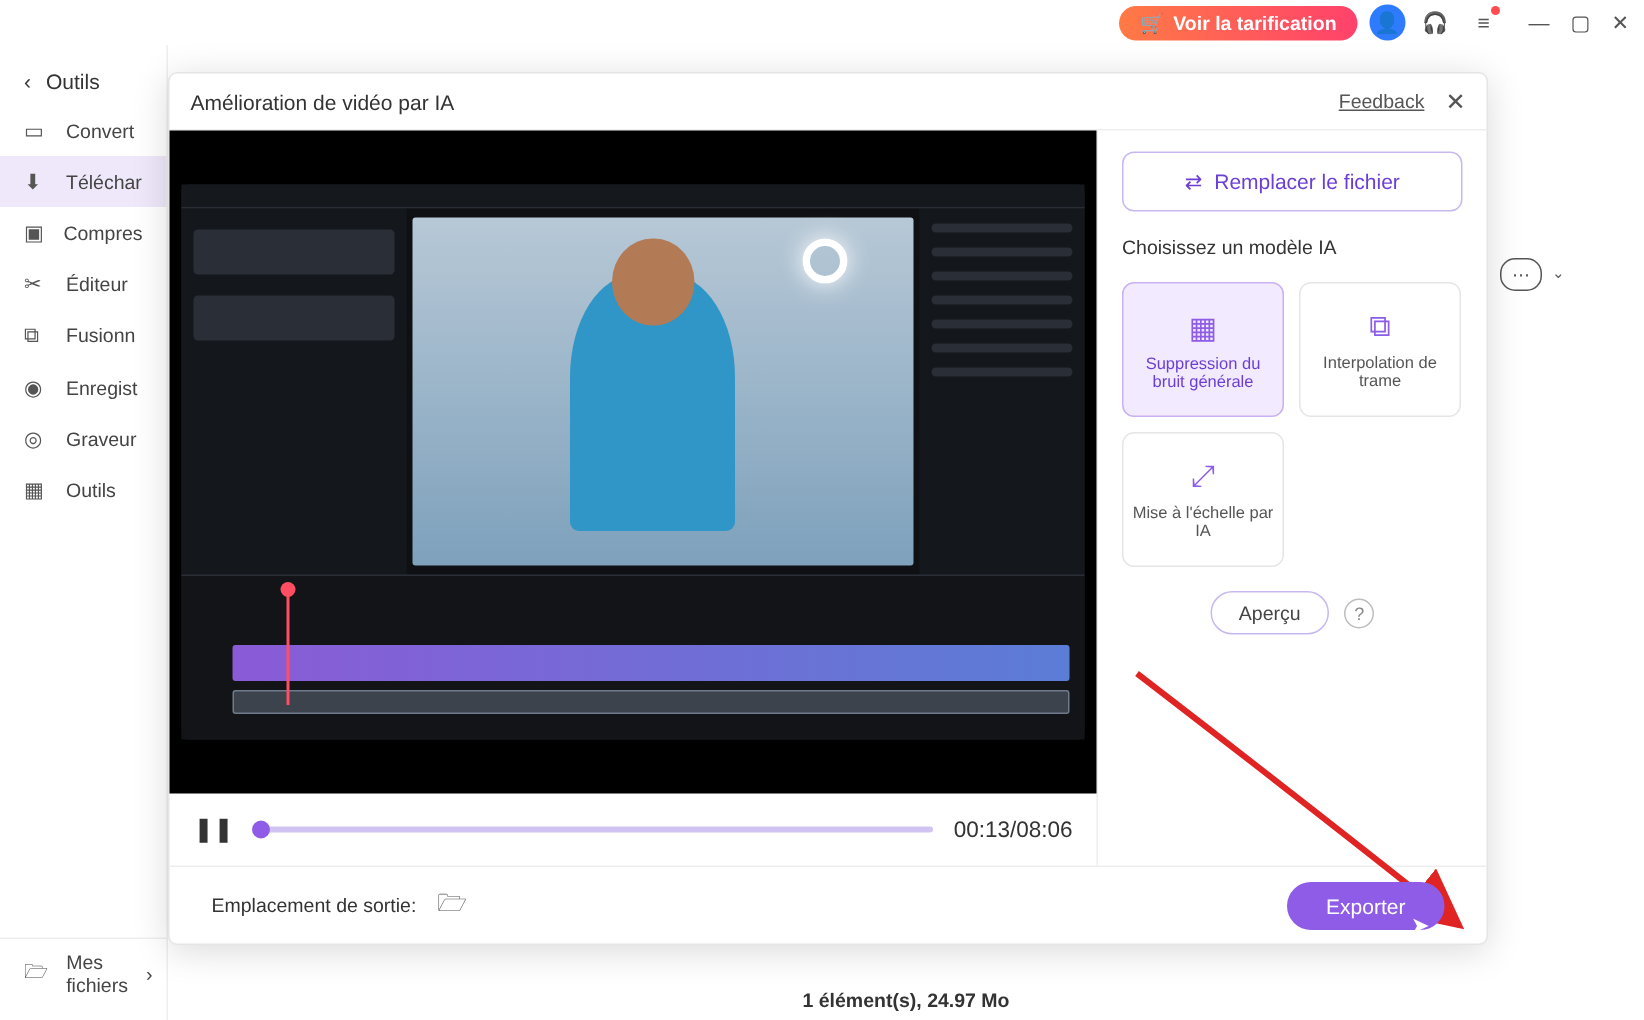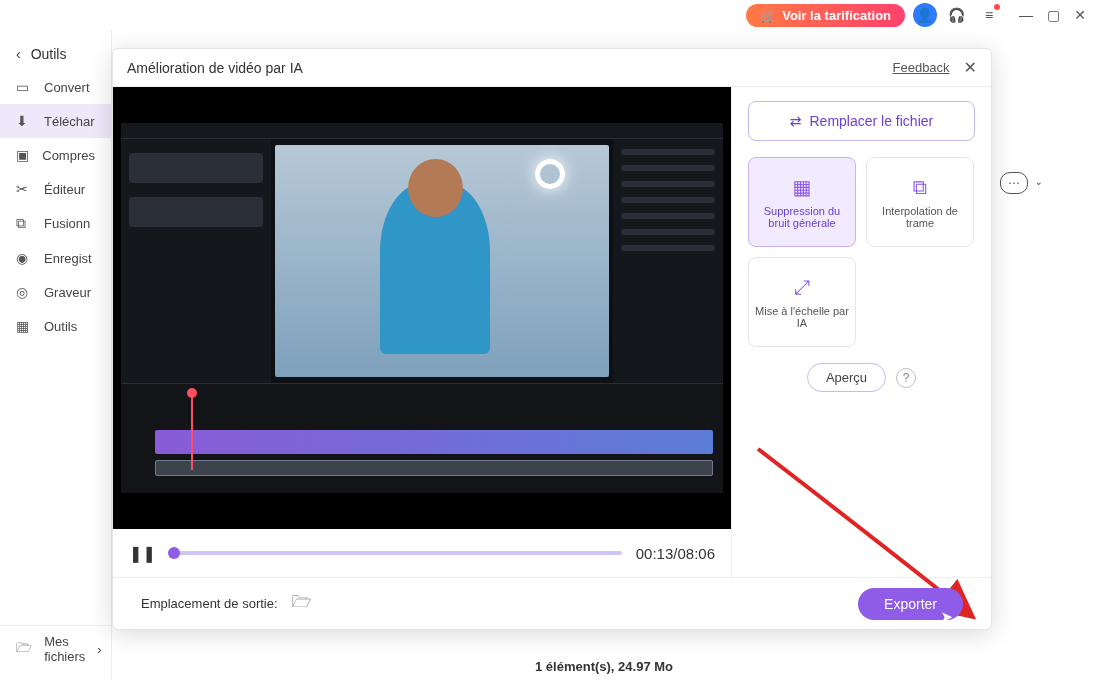--- a/index.html
+++ b/index.html
@@ -207,20 +207,21 @@
           </div>
         <span class="time">00:13/08:06</span>
       </div>
     </div>
 
     <div class="rpanel">
       <div class="replace-btn">
         <span>⇄</span>
         <span>Remplacer le fichier</span>
       </div>
+      <div class="label">Choisissez un modèle IA</div>
       <div class="cards">
         <div class="card sel">
           <span class="cicon">▦</span>
           <span>Suppression du bruit générale</span>
         </div>
         <div class="card">
           <span class="cicon">⧉</span>
           <span>Interpolation de trame</span>
         </div>
         <div class="card">

